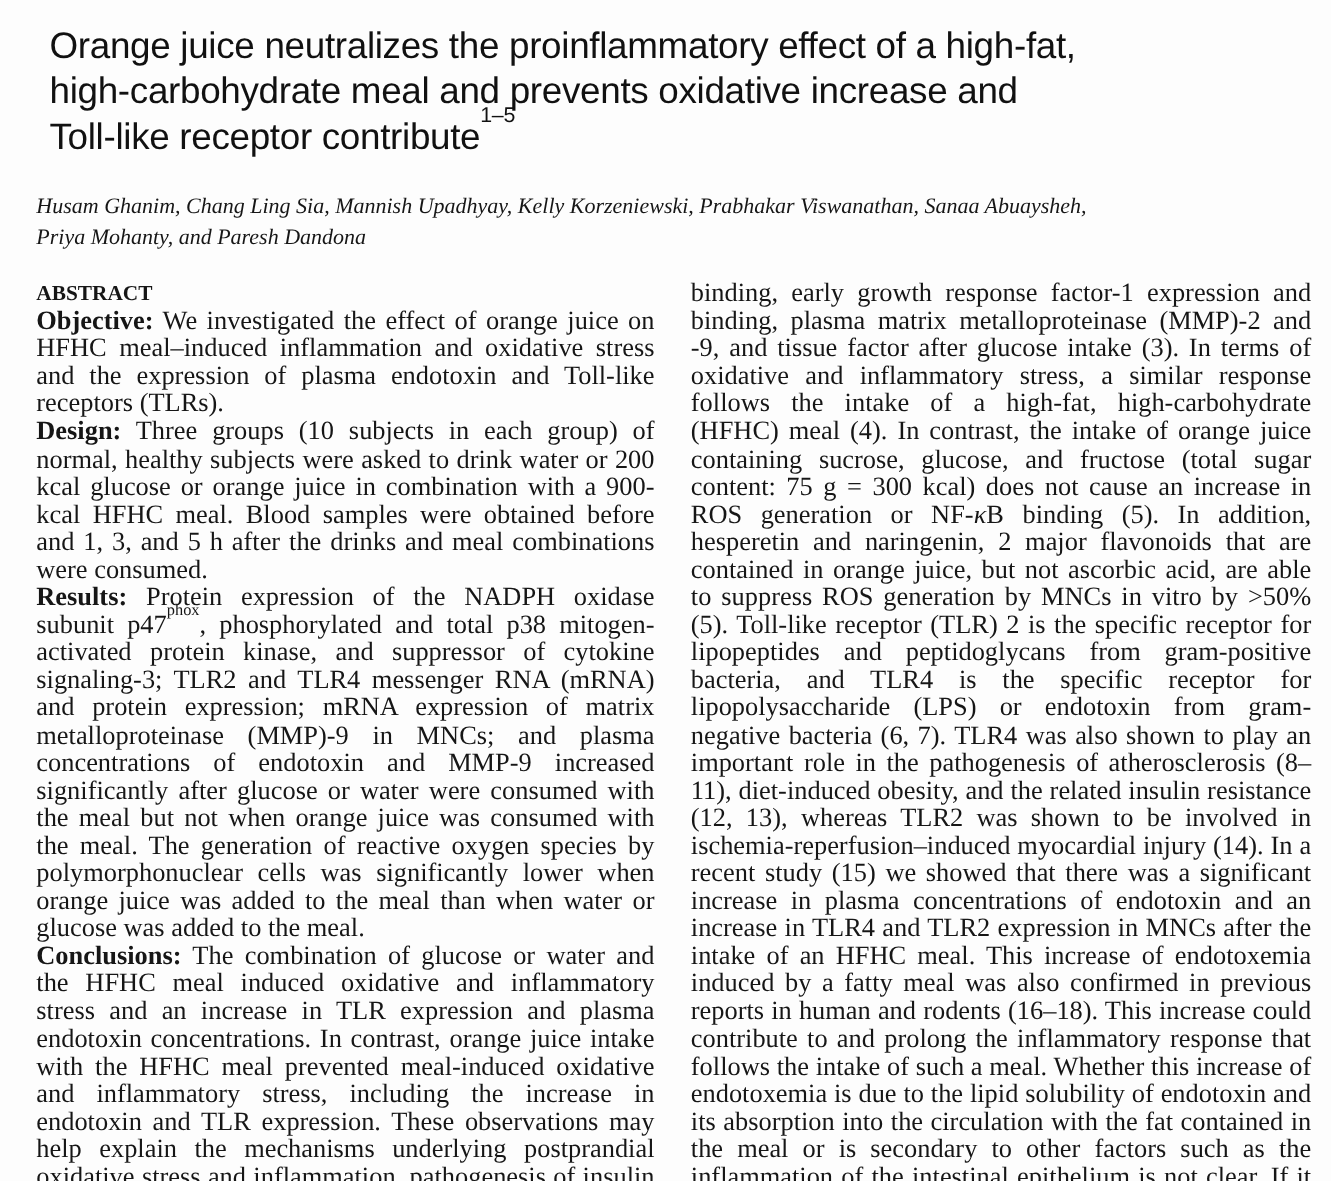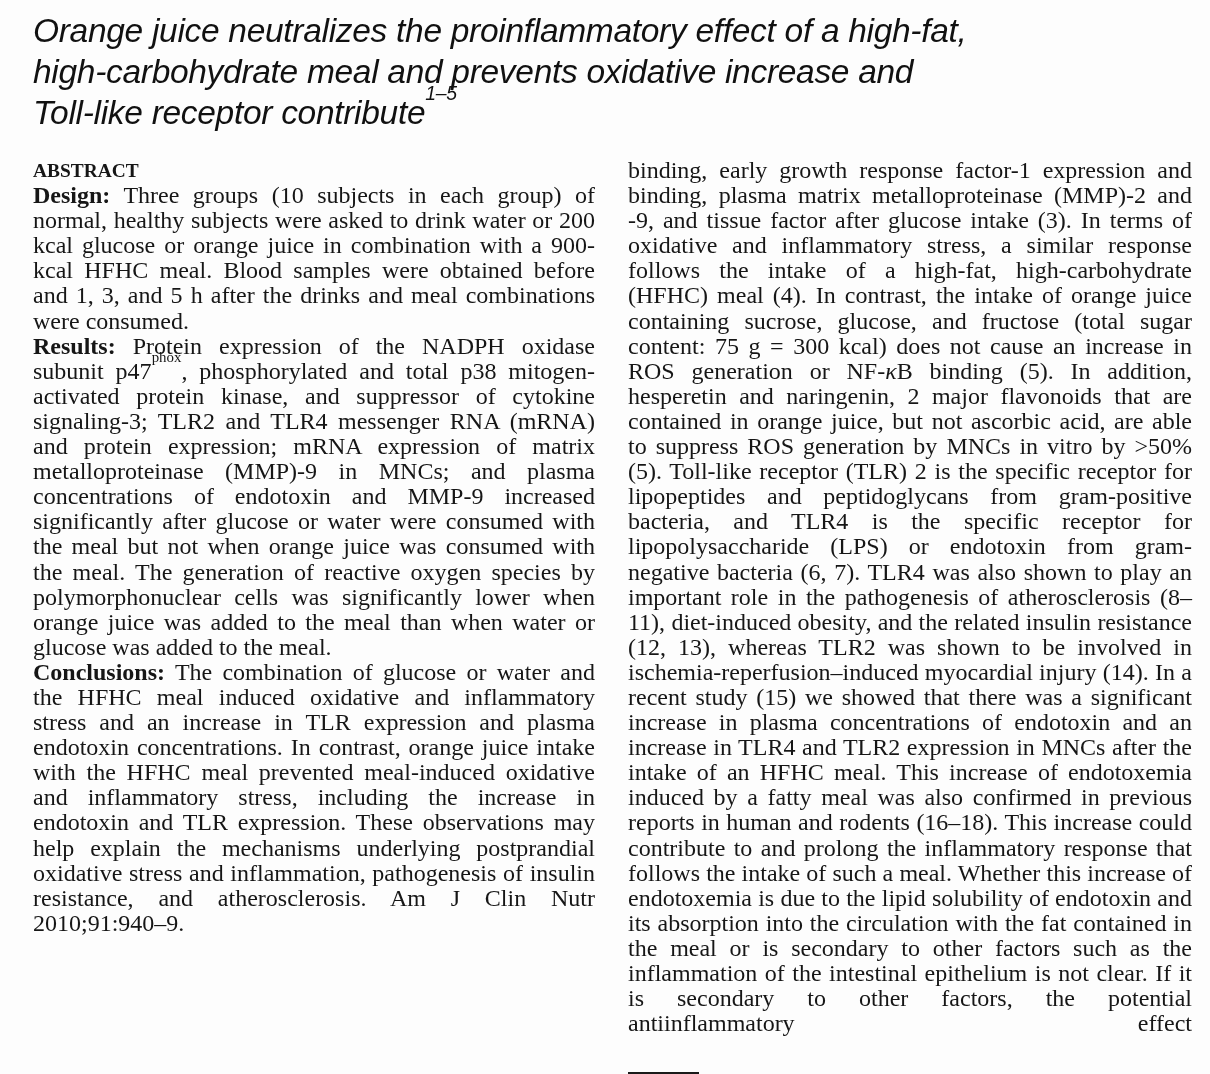--- a/index.html
+++ b/index.html
@@ -12,28 +12,27 @@
     width: 1210px;
     height: 1074px;
     overflow: hidden;
     font-family: "Liberation Serif", serif;
   }
   .page {
     padding: 10px 18px 0 33px;
   }
   
   .title {
-    margin: 0;
+    margin: 12px;
     font-family: "Liberation Sans", sans-serif;
     font-weight: 400;
     font-size: 33.5px;
     line-height: 41px;
     letter-spacing: -0.3px;
     color: #111;
-    font-style: italic;
   }
   .tline { display: block; }
   .tsup {
     font-size: 58%;
     line-height: 0;
     position: relative;
     top: -0.62em;
   }
   
   .authors {
@@ -84,27 +83,32 @@
 <body>
 
 <div class="page">
 
   <h1 class="title">
     <span class="tline">Orange juice neutralizes the proinflammatory effect of a high-fat,</span>
     <span class="tline">high-carbohydrate meal and prevents oxidative increase and</span>
     <span class="tline"><span>Toll-like receptor contribute</span><sup class="tsup">1–5</sup></span>
   </h1>
 
+  <div class="authors">
+    <span class="aline">Husam Ghanim, Chang Ling Sia, Mannish Upadhyay, Kelly Korzeniewski, Prabhakar Viswanathan, Sanaa Abuaysheh,</span>
+    <span class="aline">Priya Mohanty, and Paresh Dandona</span>
+  </div>
 
   <div class="columns">
 
     <div class="col col-left">
       <div class="abstract-heading">ABSTRACT</div>
 
 
+      <p class="para"><b>Objective:</b> <span>We investigated the effect of orange juice on HFHC meal–induced inflammation and oxidative stress and the expression of plasma endotoxin and Toll-like receptors (TLRs).</span></p>
 
       <p class="para"><b>Design:</b> <span>Three groups (10 subjects in each group) of normal, healthy subjects were asked to drink water or 200 kcal glucose or orange juice in combination with a 900-kcal HFHC meal. Blood samples were obtained before and 1, 3, and 5 h after the drinks and meal combinations were consumed.</span></p>
 
       <p class="para"><b>Results:</b> <span>Protein expression of the NADPH oxidase subunit p47</span><sup class="body-sup">phox</sup><span>, phosphorylated and total p38 mitogen-activated protein kinase, and suppressor of cytokine signaling-3; TLR2 and TLR4 messenger RNA (mRNA) and protein expression; mRNA expression of matrix metalloproteinase (MMP)-9 in MNCs; and plasma concentrations of endotoxin and MMP-9 increased significantly after glucose or water were consumed with the meal but not when orange juice was consumed with the meal. The generation of reactive oxygen species by polymorphonuclear cells was significantly lower when orange juice was added to the meal than when water or glucose was added to the meal.</span></p>
 
       <p class="para"><b>Conclusions:</b> <span>The combination of glucose or water and the HFHC meal induced oxidative and inflammatory stress and an increase in TLR expression and plasma endotoxin concentrations. In contrast, orange juice intake with the HFHC meal prevented meal-induced oxidative and inflammatory stress, including the increase in endotoxin and TLR expression. These observations may help explain the mechanisms underlying postprandial oxidative stress and inflammation, pathogenesis of insulin resistance, and atherosclerosis.</span> <span class="cite-italic">Am J Clin Nutr</span> <span>2010;91:940–9.</span></p>
     </div>
 
     <div class="col col-right">
       <p class="para intro-para"><span>binding, early growth response factor-1 expression and binding, plasma matrix metalloproteinase (MMP)-2 and -9, and tissue factor after glucose intake (3). In terms of oxidative and inflammatory stress, a similar response follows the intake of a high-fat, high-carbohydrate (HFHC) meal (4). In contrast, the intake of orange juice containing sucrose, glucose, and fructose (total sugar content: 75 g = 300 kcal) does not cause an increase in ROS generation or NF-</span><span class="kappa">κ</span><span>B binding (5). In addition, hesperetin and naringenin, 2 major flavonoids that are contained in orange juice, but not ascorbic acid, are able to suppress ROS generation by MNCs in vitro by &gt;50% (5). Toll-like receptor (TLR) 2 is the specific receptor for lipopeptides and peptidoglycans from gram-positive bacteria, and TLR4 is the specific receptor for lipopolysaccharide (LPS) or endotoxin from gram-negative bacteria (6, 7). TLR4 was also shown to play an important role in the pathogenesis of atherosclerosis (8–11), diet-induced obesity, and the related insulin resistance (12, 13), whereas TLR2 was shown to be involved in ischemia-reperfusion–induced myocardial injury (14). In a recent study (15) we showed that there was a significant increase in plasma concentrations of endotoxin and an increase in TLR4 and TLR2 expression in MNCs after the intake of an HFHC meal. This increase of endotoxemia induced by a fatty meal was also confirmed in previous reports in human and rodents (16–18). This increase could contribute to and prolong the inflammatory response that follows the intake of such a meal. Whether this increase of endotoxemia is due to the lipid solubility of endotoxin and its absorption into the circulation with the fat contained in the meal or is secondary to other factors such as the inflammation of the intestinal epithelium is not clear. If it is secondary to other factors, the potential antiinflammatory effect</span></p>

